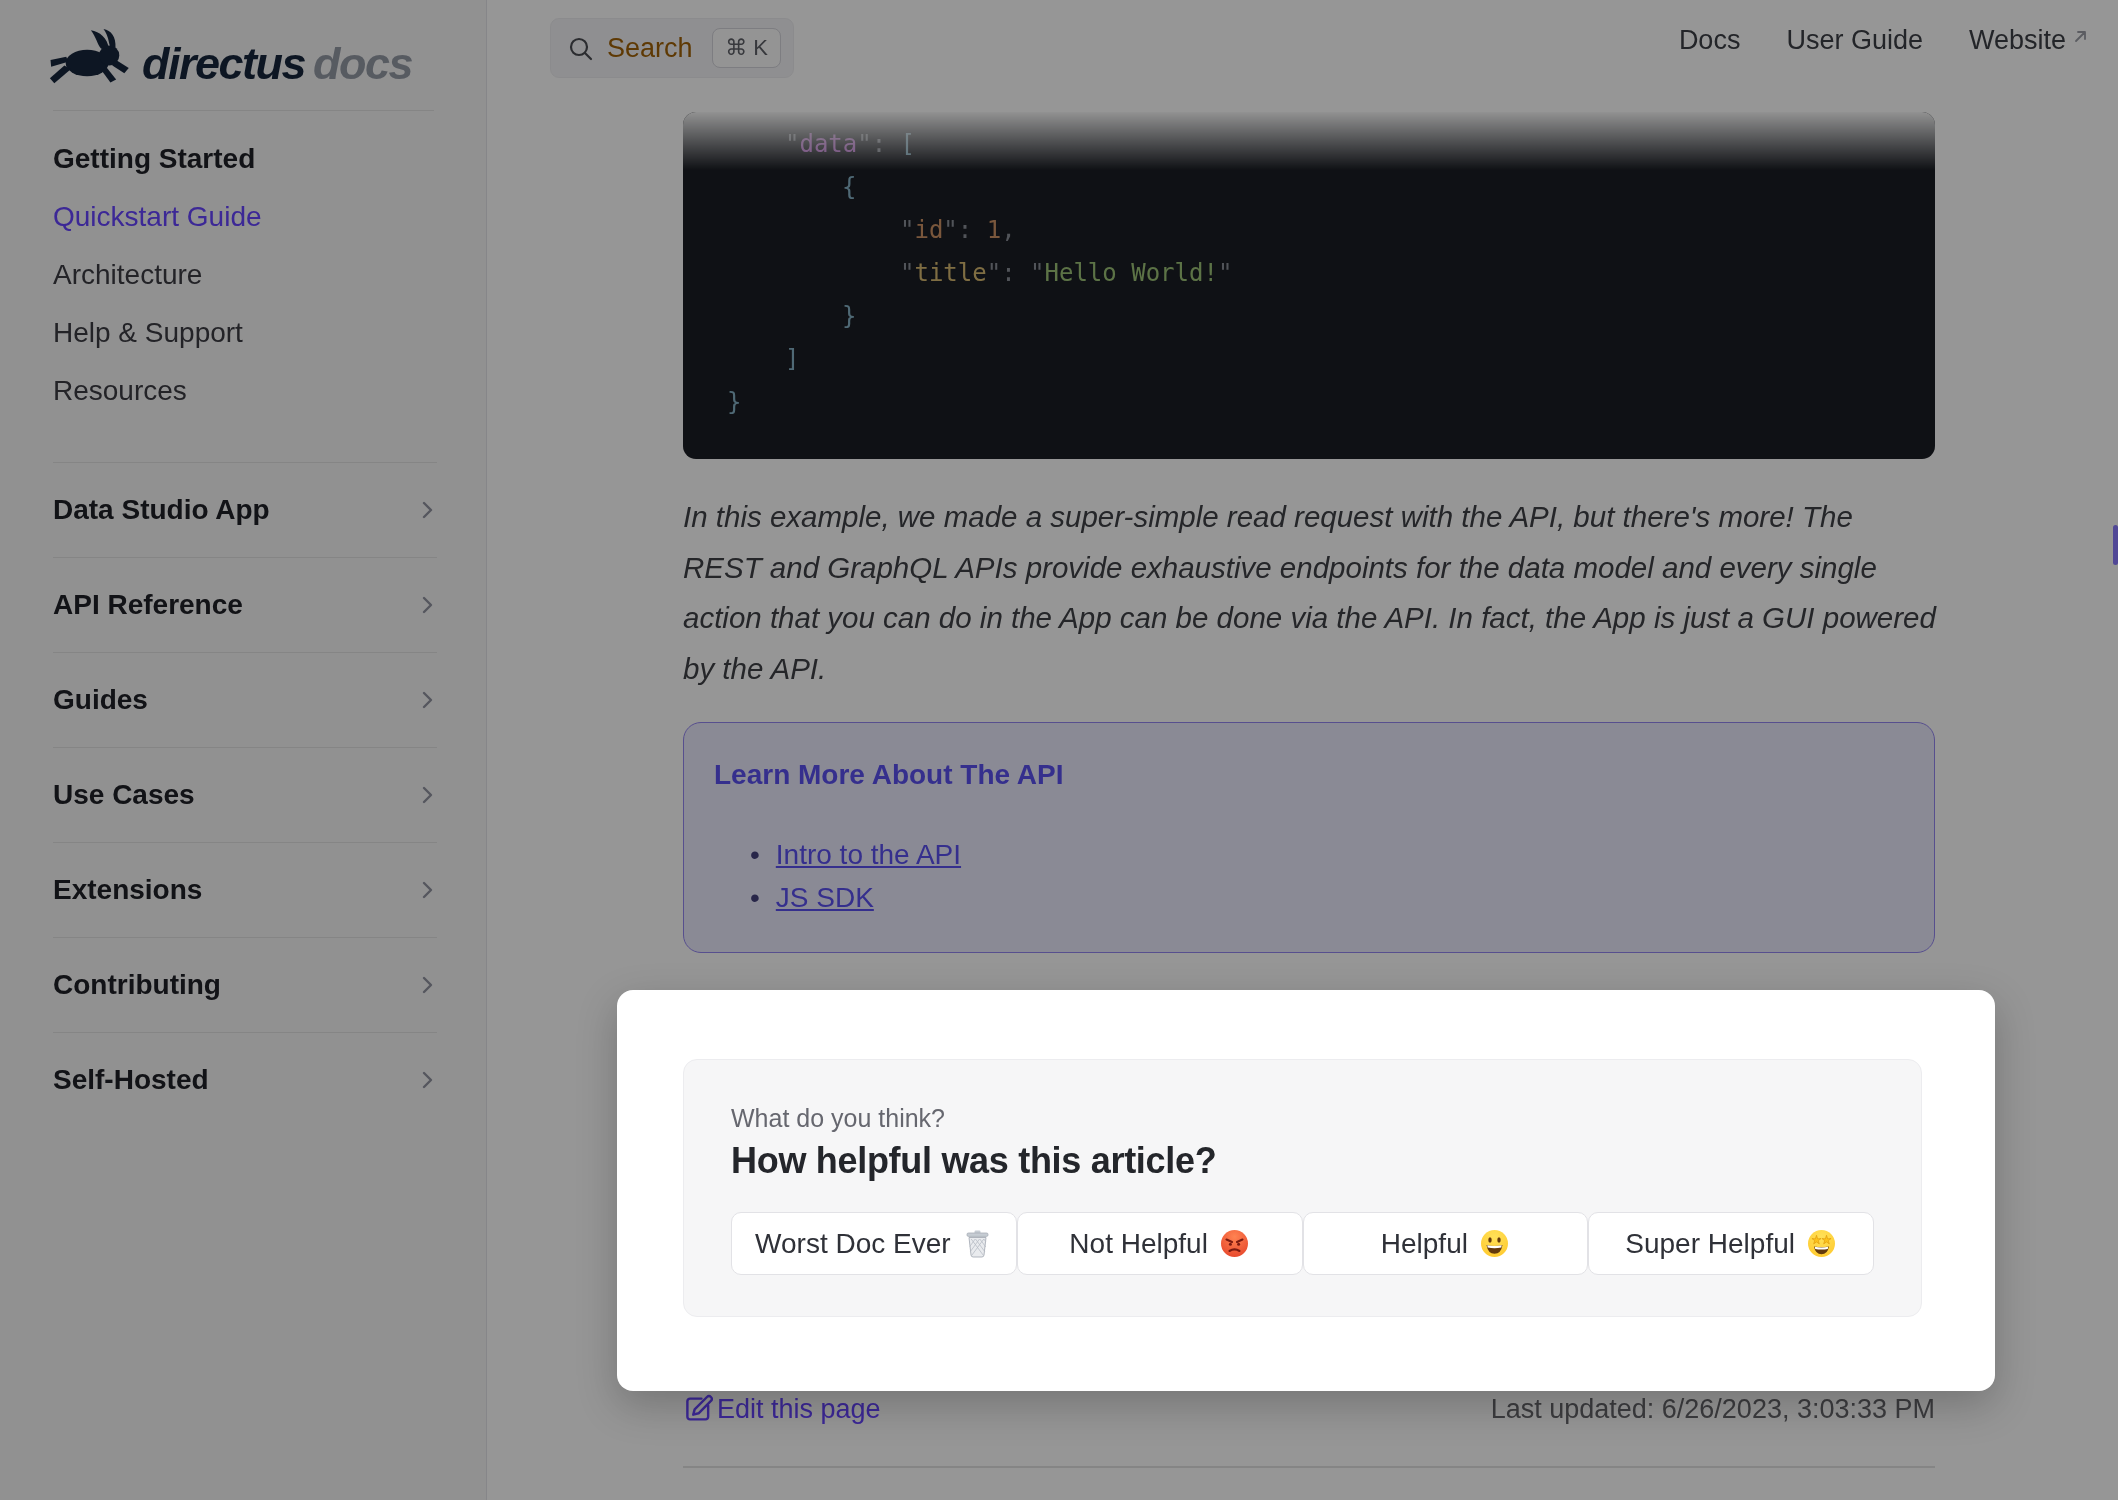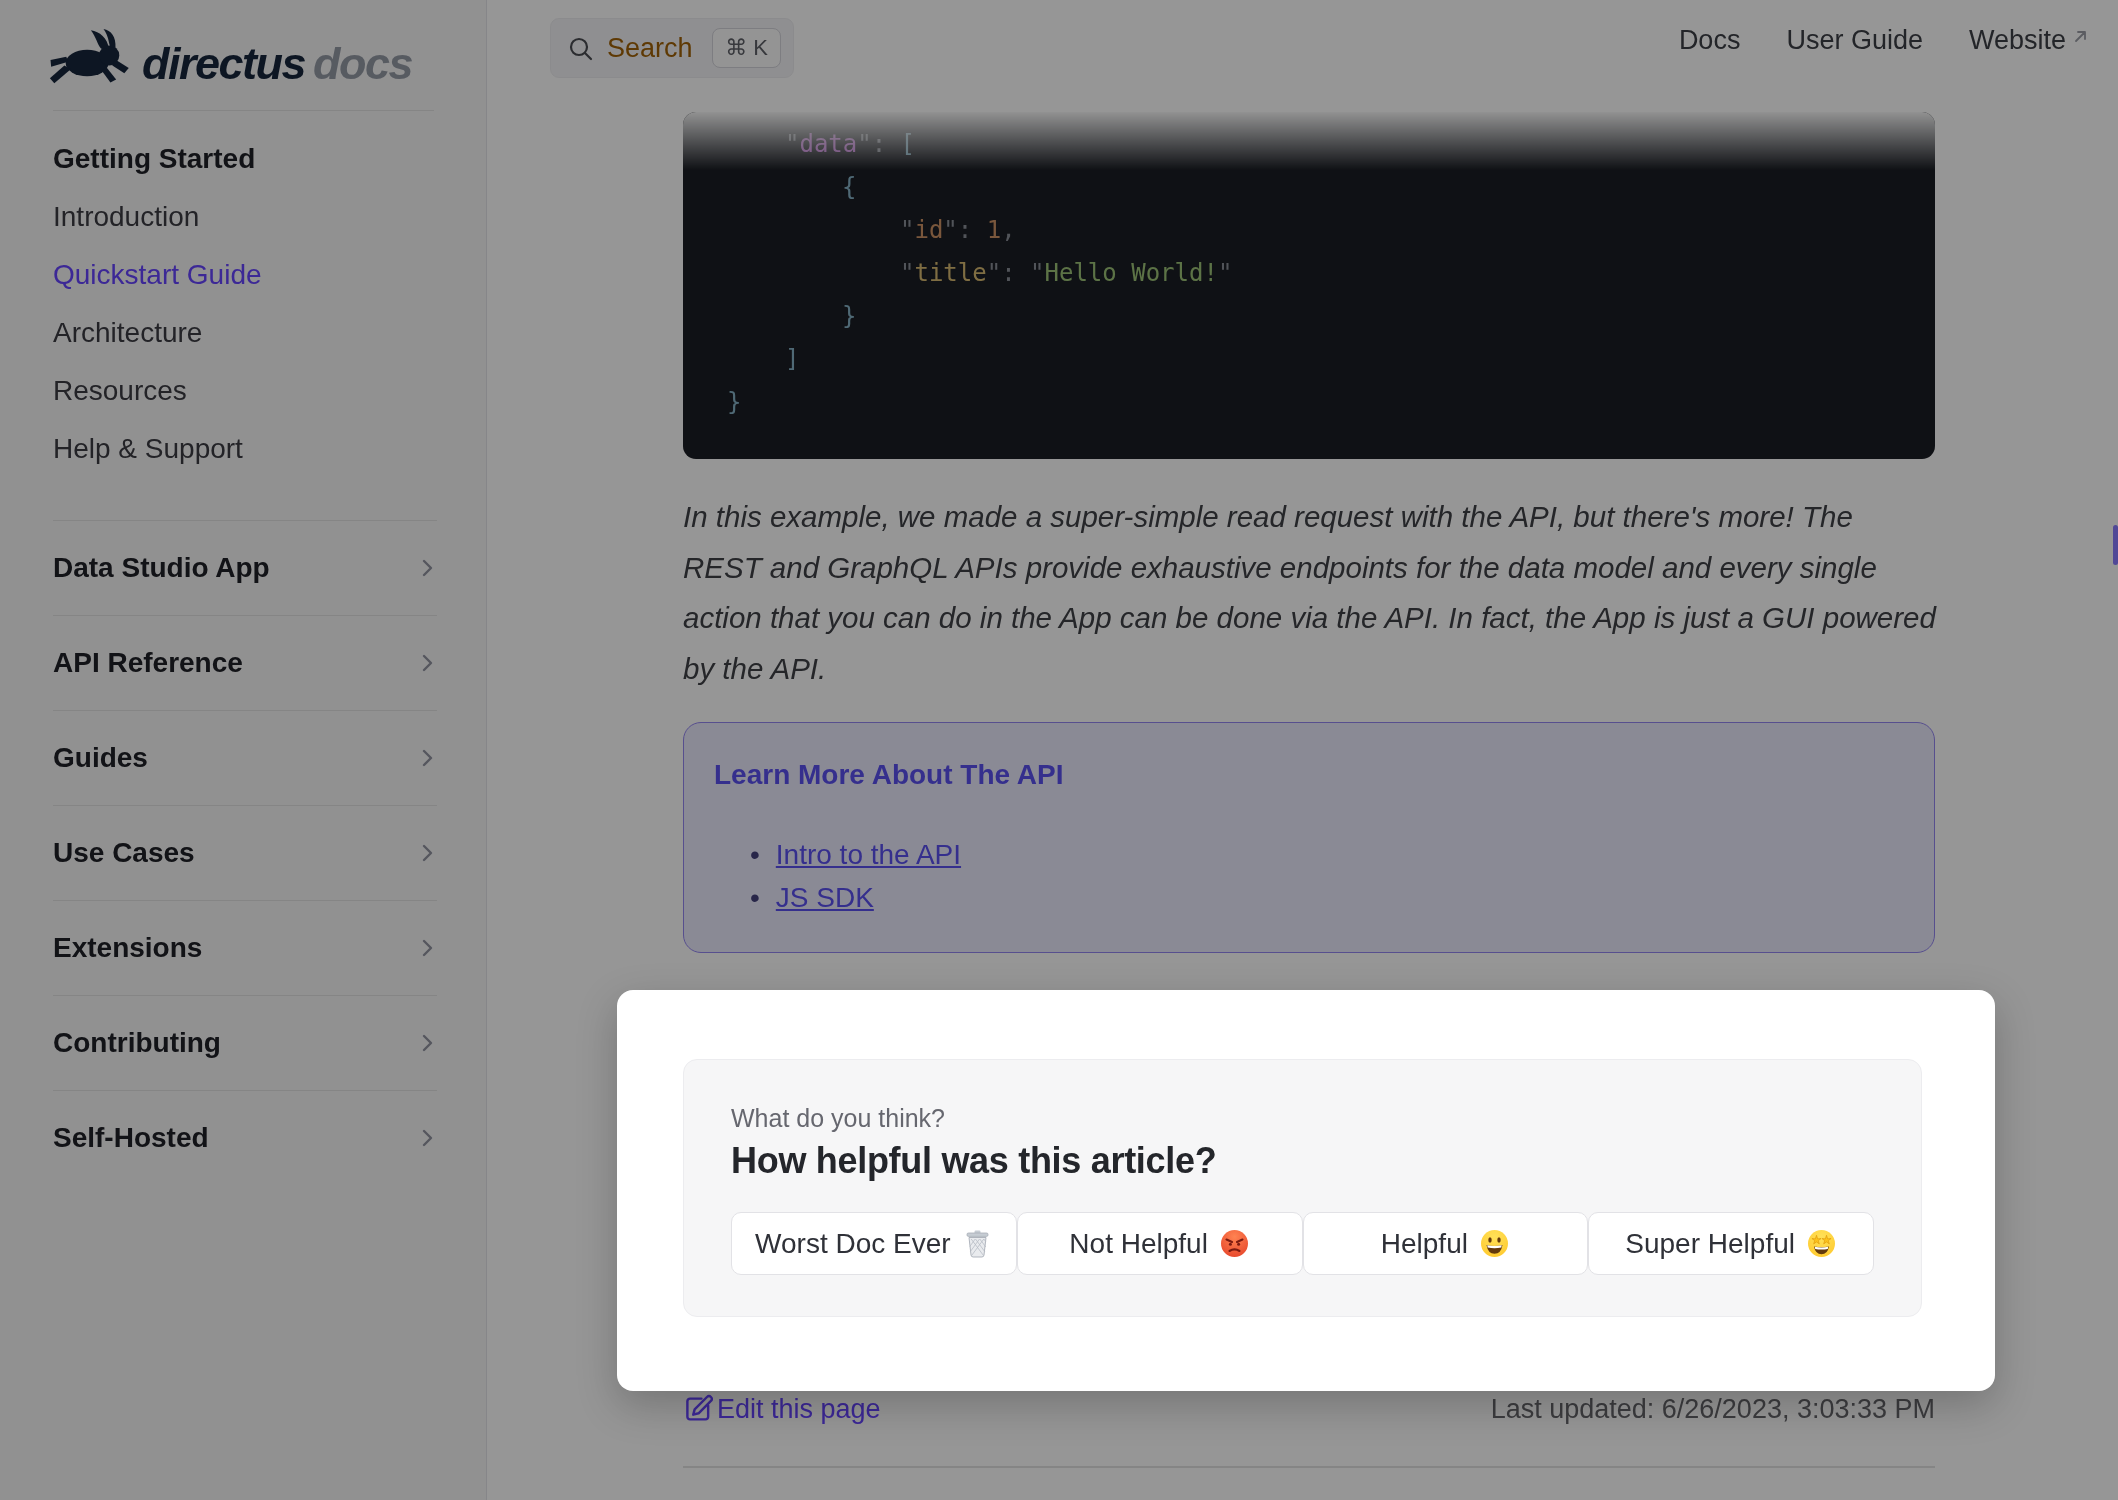--- a/index.html
+++ b/index.html
@@ -107,25 +107,24 @@
           <path d="M36 64 L10 86 L3 78 L26 58 Z"></path>
           <path d="M32 52 L5 60 L4 49 L29 44 Z"></path>
         </g>
       </svg>
       <span class="wordmark"><span>directus</span><span class="suffix">docs</span></span>
     </div>
     <div class="logo-divider"></div>
 
     <nav class="side-nav">
       <div class="group-title">Getting Started</div>
-      <a class="side-link">Introduction</a>
       <a class="side-link active">Quickstart Guide</a>
       <a class="side-link">Architecture</a>
+      <a class="side-link">Help &amp; Support</a>
       <a class="side-link">Resources</a>
-      <a class="side-link">Help &amp; Support</a>
 
       <div class="side-sections">
         <div class="side-section">
           <span>Data Studio App</span>
           <svg class="chev" viewBox="0 0 20 20">
               <path d="M7 3 L14 10 L7 17" fill="none" stroke="#9193a0" stroke-width="2.4" stroke-linecap="round" stroke-linejoin="round"></path>
             </svg>
         </div>
         <div class="side-section">
           <span>API Reference</span>

